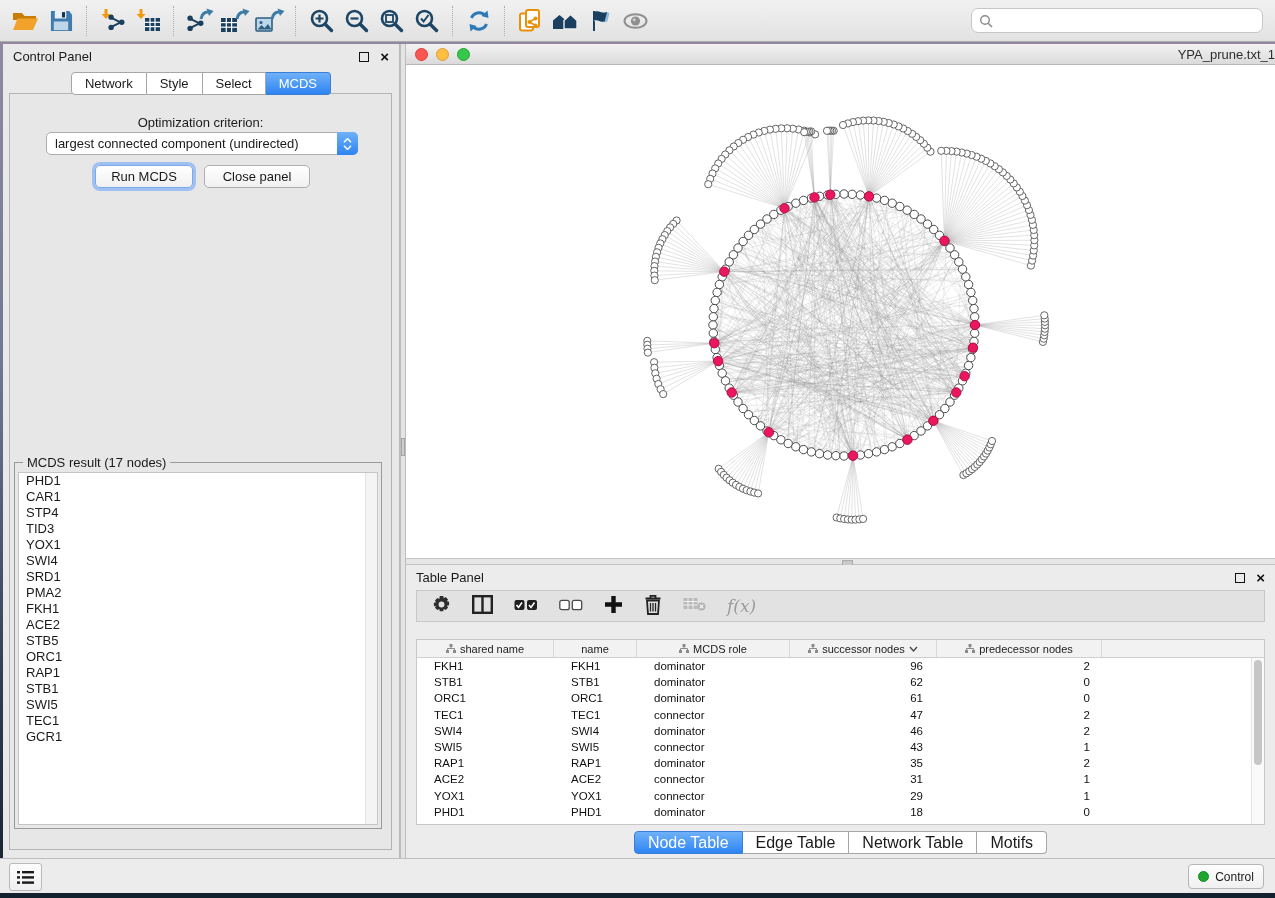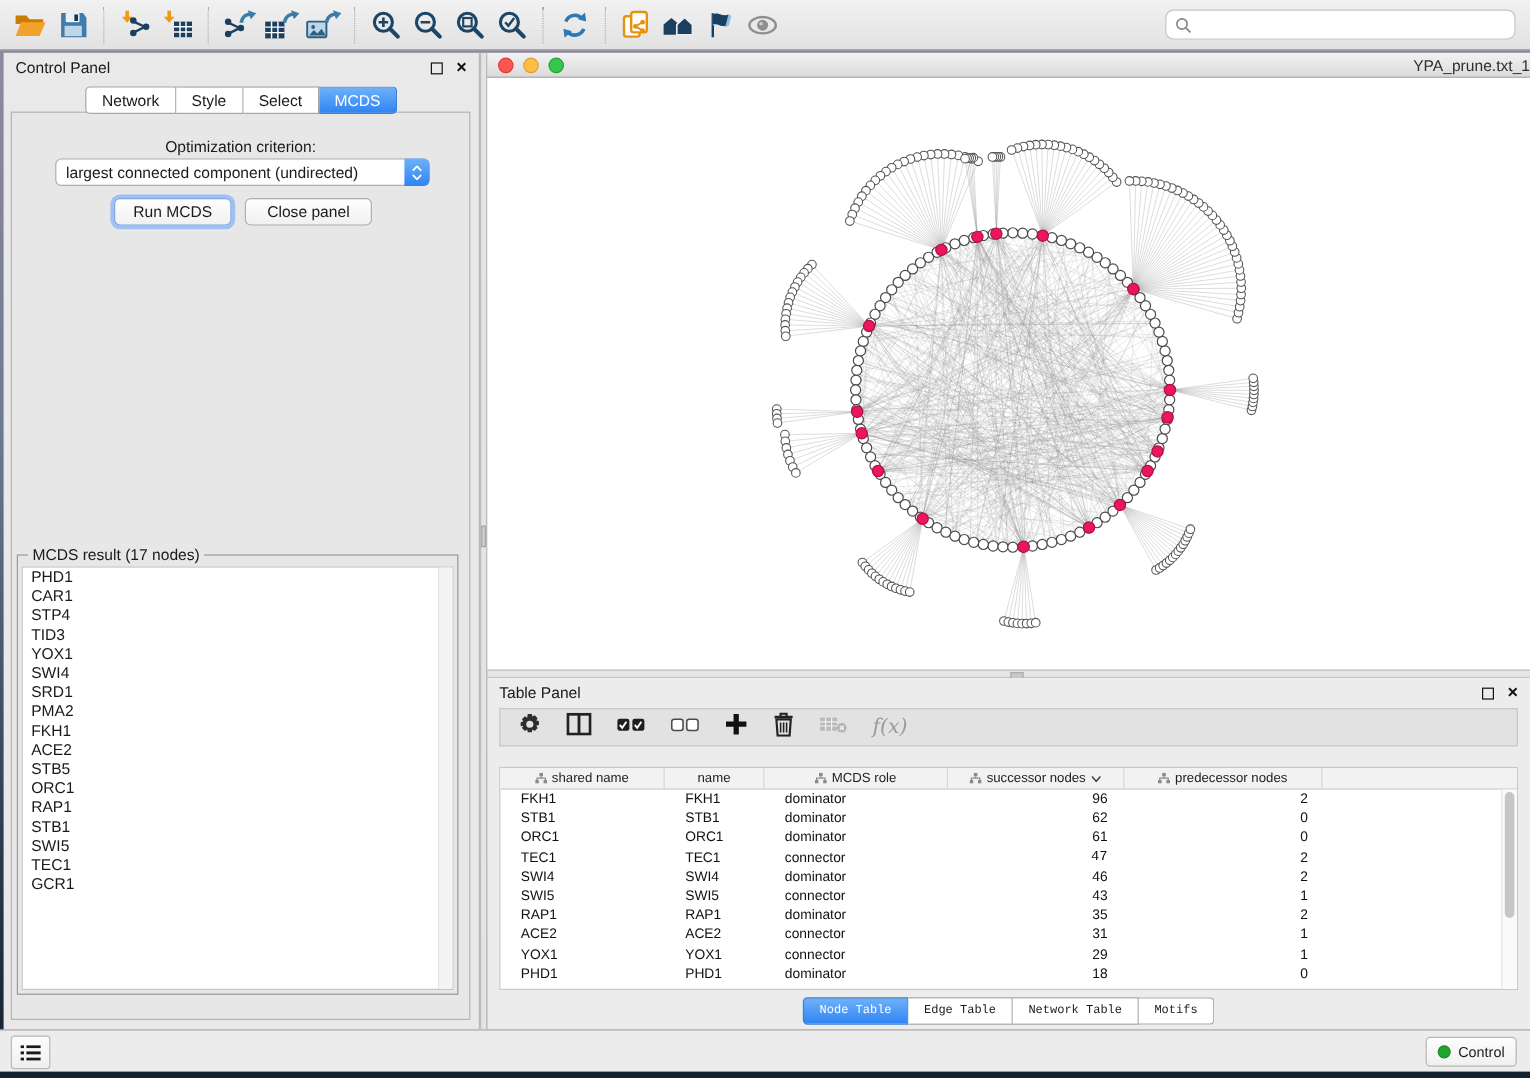--- a/index.html
+++ b/index.html
@@ -75,21 +75,21 @@
   .tbl-header{height:17px;background:#F2F2F2;border-bottom:1px solid #CFCFCF;display:flex;font-size:11px;color:#222;}
   .th{display:flex;align-items:center;justify-content:center;gap:4px;border-right:1px solid #D8D8D8;box-sizing:border-box;height:100%;}
   .th.filler{flex:1;border-right:none;}
   .tr{height:16.2px;display:flex;font-size:11.5px;align-items:center;color:#111;}
   .td{display:flex;align-items:center;box-sizing:border-box;height:100%;}
   .td.left{justify-content:flex-start;padding-left:17px;}
   .td.right{justify-content:flex-end;}
   .tbl-scroll{position:absolute;right:0;top:18px;bottom:0;width:12px;background:#FAFAFA;border-left:1px solid #E4E4E4;}
   .tbl-thumb{position:absolute;top:2px;left:1.5px;width:8px;height:105px;background:#C6C6C6;border-radius:5px;}
   .table-tabs{position:absolute;left:0;right:0;top:266px;display:flex;justify-content:center;}
-  .table-tabs .seg-tab{font-size:10px;height:21px;font-family:Liberation Mono, monospace;}
+  .table-tabs .seg-tab{font-size:16px;height:21px;}
   
   .statusbar{position:absolute;left:0;top:858px;width:1275px;height:35px;background:#ECECEC;border-top:1px solid #BEBEBE;box-sizing:border-box;}
   .status-list-btn{position:absolute;left:9px;top:4px;width:31px;height:26px;background:linear-gradient(#FDFDFD,#EFEFEF);
                    border:1px solid #B9B9B9;border-radius:3px;display:flex;align-items:center;justify-content:center;}
   .memory-btn{position:absolute;right:11px;top:5px;width:76px;height:25px;background:linear-gradient(#FDFDFD,#F0F0F0);
               border:1px solid #B6B6B6;border-radius:4px;display:flex;gap:6px;align-items:center;justify-content:center;font-size:12px;box-sizing:border-box;}
   .mem-dot{width:11px;height:11px;border-radius:50%;background:#1EA62F;border:1px solid #178A26;box-sizing:border-box;}
 </style>
 </head>
 <body>
@@ -1368,21 +1368,21 @@
             <div class="td left" style="width: 137px;">ORC1</div>
             <div class="td left" style="width: 83px;">ORC1</div>
             <div class="td left" style="width: 153px;">dominator</div>
             <div class="td right" style="width: 147px; padding-right: 14px;">61</div>
             <div class="td right" style="width: 165px; padding-right: 12px;">0</div>
           </div>
           <div class="tr">
             <div class="td left" style="width: 137px;">TEC1</div>
             <div class="td left" style="width: 83px;">TEC1</div>
             <div class="td left" style="width: 153px;">connector</div>
-            <div class="td right" style="width: 147px; padding-right: 14px; font-family: Liberation Mono, monospace;">47</div>
+            <div class="td right" style="width: 147px; padding-right: 14px;">47</div>
             <div class="td right" style="width: 165px; padding-right: 12px;">2</div>
           </div>
           <div class="tr">
             <div class="td left" style="width: 137px;">SWI4</div>
             <div class="td left" style="width: 83px;">SWI4</div>
             <div class="td left" style="width: 153px;">dominator</div>
             <div class="td right" style="width: 147px; padding-right: 14px;">46</div>
             <div class="td right" style="width: 165px; padding-right: 12px;">2</div>
           </div>
           <div class="tr">

